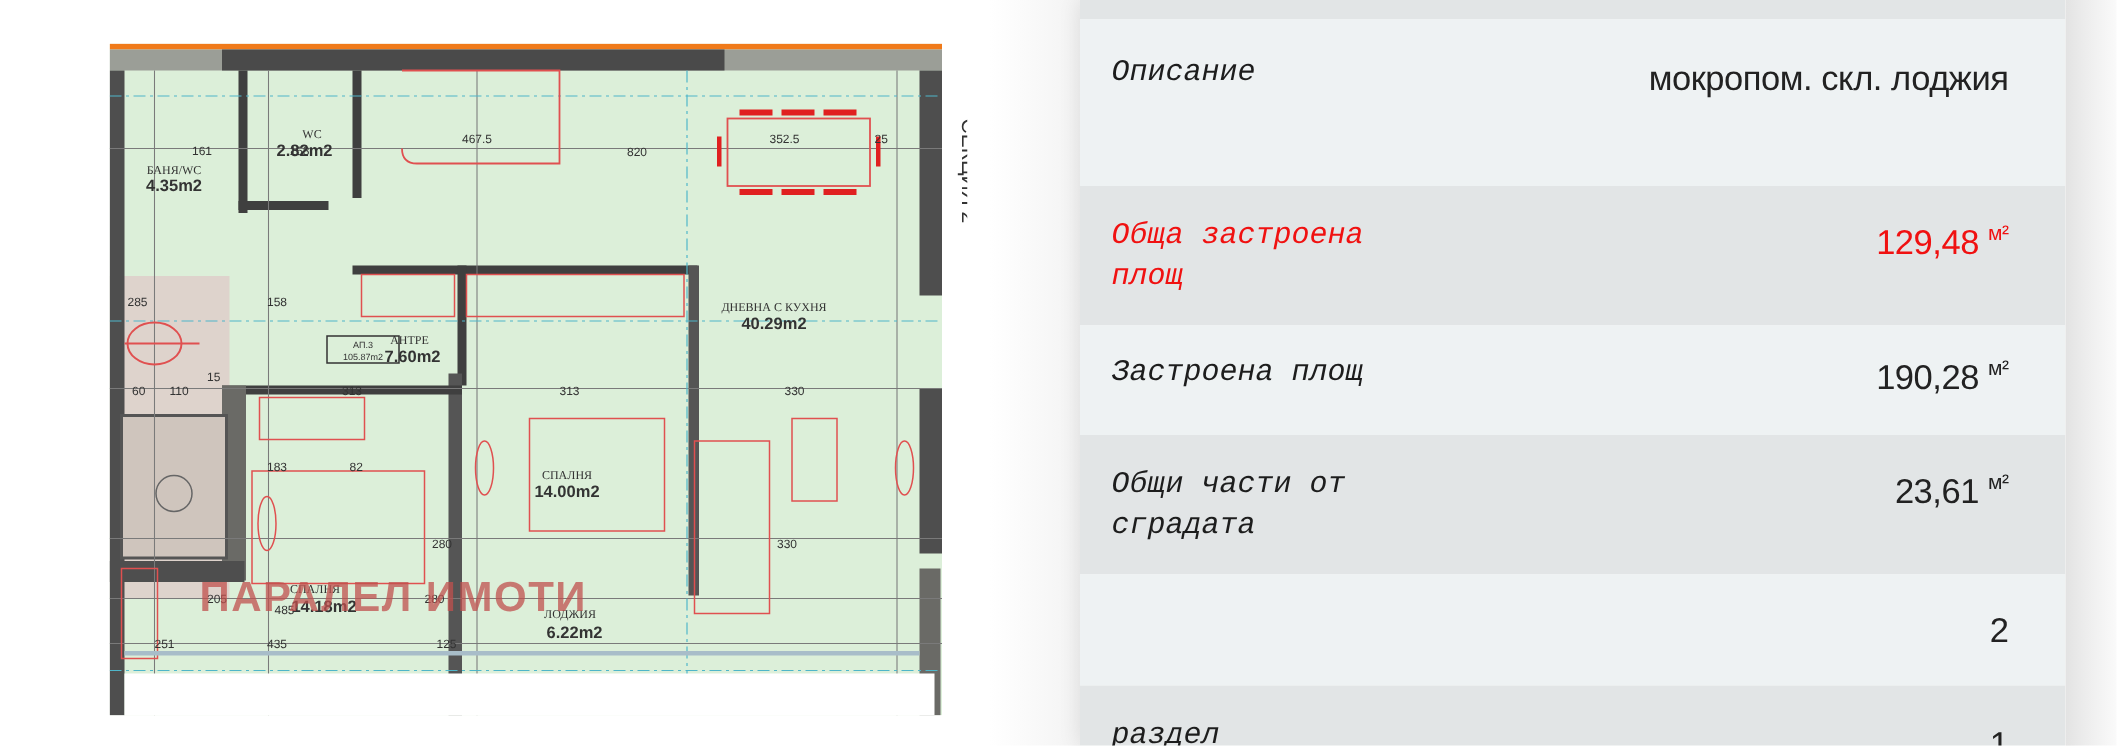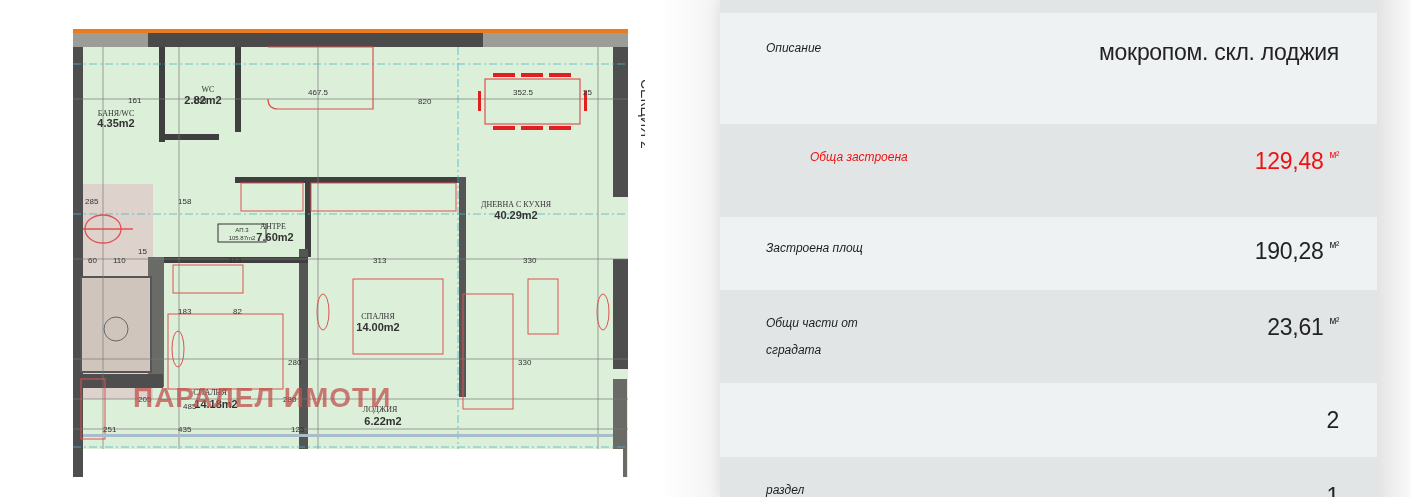--- a/index.html
+++ b/index.html
@@ -25,30 +25,30 @@
       overflow: hidden;
     }
     .right-shadow {
       position: absolute; left: 1377px; top: 0; width: 34px; height: 497px;
       background: linear-gradient(to right, rgba(225,225,225,0.9), rgba(250,250,250,1));
     }
     .row { position: relative; width: 100%; box-sizing: border-box; }
     .row.light { background: #eef2f3; }
     .row.dark { background: #e2e5e6; }
     .row .label {
-      position: absolute; left: 46px;
-      font-style: italic; font-size: 12px; color: #1d1d1d;
-      line-height: 27px; width: 170px;
+      position: absolute; left: 21px;
+      font-style: italic; font-size: 20px; color: #1d1d1d;
+      line-height: 27px; width: 170px; font-family: Liberation Mono, monospace;
     }
     .row .value {
       position: absolute; right: 38px;
       font-size: 23px; color: #222; text-align: right; line-height: 38px;
       letter-spacing: -0.3px;
     }
-    .row .value sup { font-size: 10px; vertical-align: top; position: relative; top: -6px; margin-left: 6px; }
+    .row .value sup { font-size: 14px; vertical-align: top; position: relative; top: -6px; margin-left: 6px; }
     .row.highlight .label, .row.highlight .value { color: #f01111; }
     .desc-value { font-size: 23px; line-height: 38px; width: 360px; }
   </style>
 </head>
 <body>
 
 <div class="plan-wrap">
   <svg width="572" height="448" viewBox="0 0 572 448" xmlns="http://www.w3.org/2000/svg" font-family="Liberation Sans, sans-serif">
 
     <rect x="0" y="0" width="572" height="448" fill="#ffffff"></rect>
@@ -197,22 +197,23 @@
   <div class="row dark" style="height:13px;"></div>
 
   <div class="row light" style="height:111px;">
     <div class="label" style="top:22px;">Описание</div>
     <div class="value desc-value" style="top:20px;">
       <div>мокропом. скл. лоджия</div>
     </div>
   </div>
 
   <div class="row dark highlight" style="height:93px;">
-    <div class="label" style="top:20px;margin-left:44px;">
+    <div class="label" style="top:20px;">
       <div>Обща застроена</div>
+      <div>площ</div>
     </div>
     <div class="value" style="top:18px;">
       <span>129,48</span><sup>м²</sup>
     </div>
   </div>
 
   <div class="row light" style="height:73px;">
     <div class="label" style="top:18px;">Застроена площ</div>
     <div class="value" style="top:15px;">
       <span>190,28</span><sup>м²</sup>

